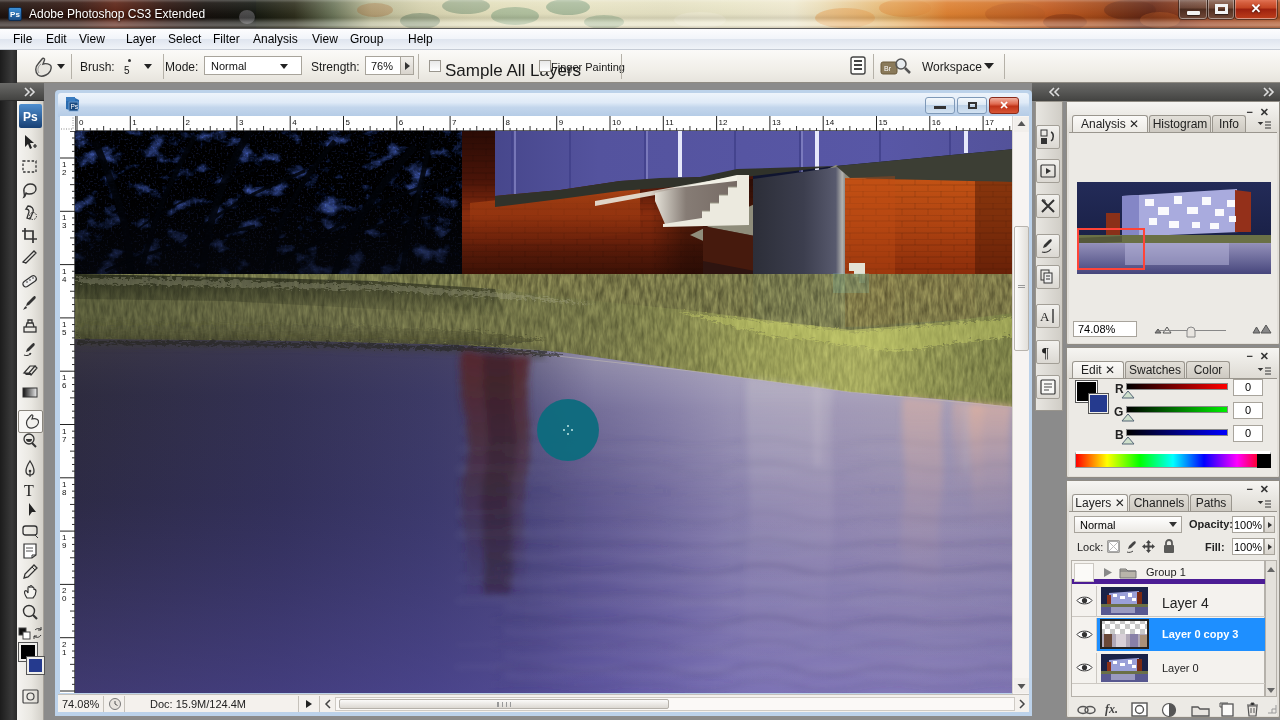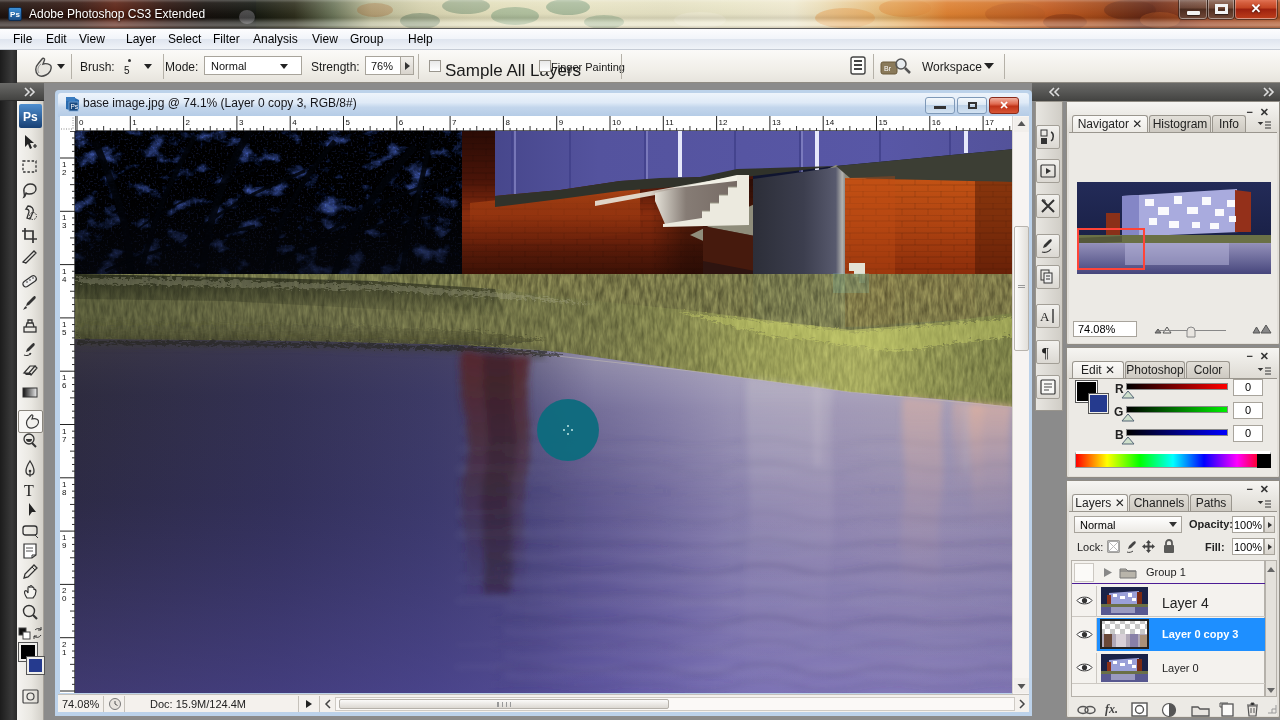--- a/index.html
+++ b/index.html
@@ -288,21 +288,20 @@
       <circle cx="8.5" cy="8.5" r="3.5" fill="none" stroke="#444" stroke-width="1.2"></circle>
     </svg>
 <div id="docwin">
 <div id="dtitle"></div>
 <svg class="abs" style="left:10px;top:6px" width="15" height="16">
         <path d="M1 4 L8 1 L14 4 V13 L8 15 L1 13 Z" fill="#2a6cb0"></path>
         <rect x="4" y="6" width="9" height="9" fill="#1a4a80" stroke="#7aa8d8" stroke-width=".8"></rect>
         <text x="5.5" y="13" font-size="6.5" fill="#fff" font-family="Liberation Sans">Ps</text>
         <rect x="1" y="1" width="9" height="4" fill="#3a7cc0"></rect>
       </svg>
-<div id="dtext">base image.jpg @ 74.1% (Layer 0 copy 3, RGB/8#)</div>
 <div class="dwbtn" style="left:870px">
         <div style="margin:8px auto 0;width:12px;height:3px;background:#333"></div>
       </div>
 <div class="dwbtn" style="left:902px">
         <div style="margin:4px auto 0;width:9px;height:7px;border:2px solid #333"></div>
       </div>
 <div class="dwbtn" style="left:934px;background:linear-gradient(180deg,#f0b0a0 0%,#e06a50 40%,#c03318 55%,#d85535 100%);border-color:#8a2a1a;color:#fff;font-weight:bold;font-size:11px;text-align:center;line-height:15px">✕</div>
 <div id="rcorner"><svg width="15" height="15">
           <path d="M1 13 H13 V1" fill="none" stroke="#888" stroke-dasharray="1 1.5"></path>
         </svg></div>
@@ -922,21 +921,21 @@
       </svg></div>
 <div class="dsi" style="left:1036px;top:375px"><svg width="22" height="22">
         <rect x="4" y="4" width="14" height="14" rx="1" fill="#f8f8f6" stroke="#333" stroke-width="1.2"></rect>
         <path d="M7 8 h8 M7 11 h8 M7 14 h5" stroke="#444"></path>
       </svg></div>
 
 <div class="panel" style="top:101px;height:244px">
  <div class="ptabs"></div>
  <span class="mmx" style="right:26px;top:4px">−</span>
       <span class="mmx" style="right:10px;top:4px">✕</span>
- <div class="tab on" style="left:5px;width:76px;line-height:16px">Navigator ✕</div>
+ <div class="tab on" style="left:5px;width:76px;line-height:16px">Analysis ✕</div>
  <div class="tab" style="left:82px;width:62px;line-height:16px">Histogram</div>
  <div class="tab" style="left:145px;width:34px;line-height:16px">Info</div>
  <svg class="abs" style="right:6px;top:18px" width="16" height="10">
         <path d="M1 3 l4 4 l4 -4" fill="#333" transform="scale(.7)"></path>
         <path d="M8 2 h6 M8 5 h6 M8 8 h6" stroke="#333"></path>
       </svg>
  <div class="pbody" style="top:30px;height:211px">
   <svg class="abs" style="left:8px;top:49px" width="194" height="92" viewBox="0 0 194 92">
    <defs>
             <linearGradient id="navw" x1="0" y1="0" x2="0" y2="1">
@@ -987,21 +986,21 @@
           <path d="M10 10 L20 10 L15 2 Z" fill="#888" stroke="#555"></path>
         </svg>
  </div>
 </div>
 
 <div class="panel" style="top:347px;height:131px">
  <div class="ptabs"></div>
  <span class="mmx" style="right:26px;top:2px">−</span>
       <span class="mmx" style="right:10px;top:2px">✕</span>
  <div class="tab on" style="left:5px;width:52px;line-height:16px">Edit ✕</div>
- <div class="tab" style="left:58px;width:60px;line-height:16px">Photoshop</div>
+ <div class="tab" style="left:58px;width:60px;line-height:16px">Swatches</div>
  <div class="tab" style="left:119px;width:44px;line-height:16px">Color</div>
  <svg class="abs" style="right:6px;top:18px" width="16" height="10">
         <path d="M1 3 l4 4 l4 -4" fill="#333" transform="scale(.7)"></path>
         <path d="M8 2 h6 M8 5 h6 M8 8 h6" stroke="#333"></path>
       </svg>
  <div class="pbody" style="top:30px;height:98px">
   <div class="abs" style="left:7px;top:2px;width:21px;height:21px;background:#000;border:1px solid #fff;outline:1px solid #555"></div>
   <div class="abs" style="left:20px;top:15px;width:19px;height:19px;background:#253a8e;border:1px solid #f0efeb;outline:1px solid #555"></div>
   <span class="abs" style="left:46px;top:3px;font-size:12px;font-weight:bold;color:#222">R</span>
   <div class="abs" style="left:57px;top:4px;width:102px;height:7px;background:linear-gradient(90deg,#000,#f00);border:1px solid #888"></div>
@@ -1061,21 +1060,21 @@
           <rect x="3" y="7" width="10" height="8" rx="1" fill="#5a5a58"></rect>
           <path d="M5 7 V5 a3 3 0 0 1 6 0 V7" fill="none" stroke="#5a5a58" stroke-width="1.8"></path>
         </svg>
   <span class="abs" style="left:136px;top:29px;font-size:11px;font-weight:bold;color:#222">Fill:</span>
   <div class="abs" style="left:163px;top:26px;width:32px;height:17px;background:#fff;border:1px solid #a8a49c;font-size:11px;text-align:center;padding-top:2px">100%</div>
   <div class="abs" style="left:195px;top:26px;width:11px;height:17px;background:linear-gradient(180deg,#f2f0ec,#d8d4cd);border:1px solid #a8a49b">
           <div style="width:0;height:0;border-top:3px solid transparent;border-bottom:3px solid transparent;border-left:4px solid #333;margin:5px 0 0 3px"></div>
         </div>
 
   <div class="abs" style="left:2px;top:48px;width:194px;height:137px;background:#f4f2ee;border:1px solid #b5b1aa">
-    <div class="abs" style="left:0;top:0;width:194px;height:23px;border-bottom:1px solid #4c1d95">
+    <div class="abs" style="left:0;top:0;width:194px;height:23px;border-bottom:5px solid #4c1d95">
       <div class="abs" style="left:2px;top:2px;width:20px;height:19px;background:#fbfaf8;border:1px solid #ccc8c2"></div>
       <svg class="abs" style="left:30px;top:5px" width="12" height="12">
               <path d="M2 2 l8 4.5 l-8 4.5 Z" fill="#888"></path>
             </svg>
       <svg class="abs" style="left:46px;top:3px" width="20" height="16">
               <path d="M2 5 H8 L10 7 H18 V14 H2 Z" fill="#b8b4aa" stroke="#777"></path>
               <path d="M2 7 H18" stroke="#777"></path>
             </svg>
       <span class="abs" style="left:74px;top:5px;font-size:11px;color:#222">Group 1</span>
     </div>

